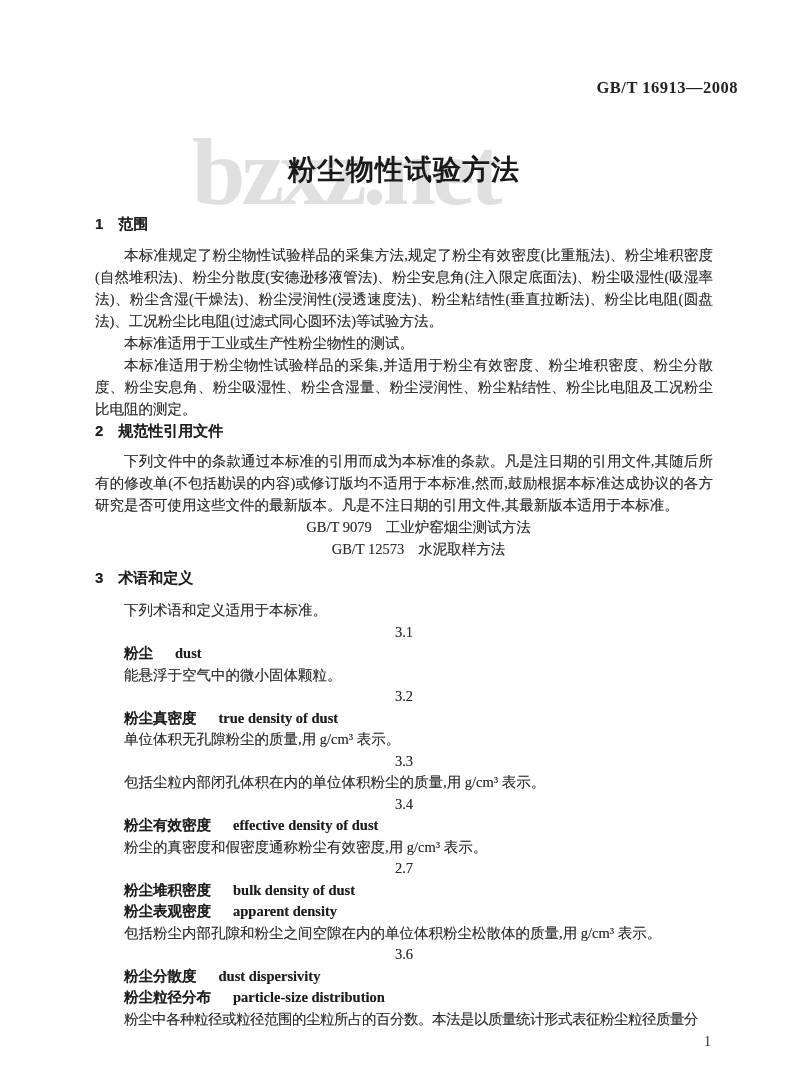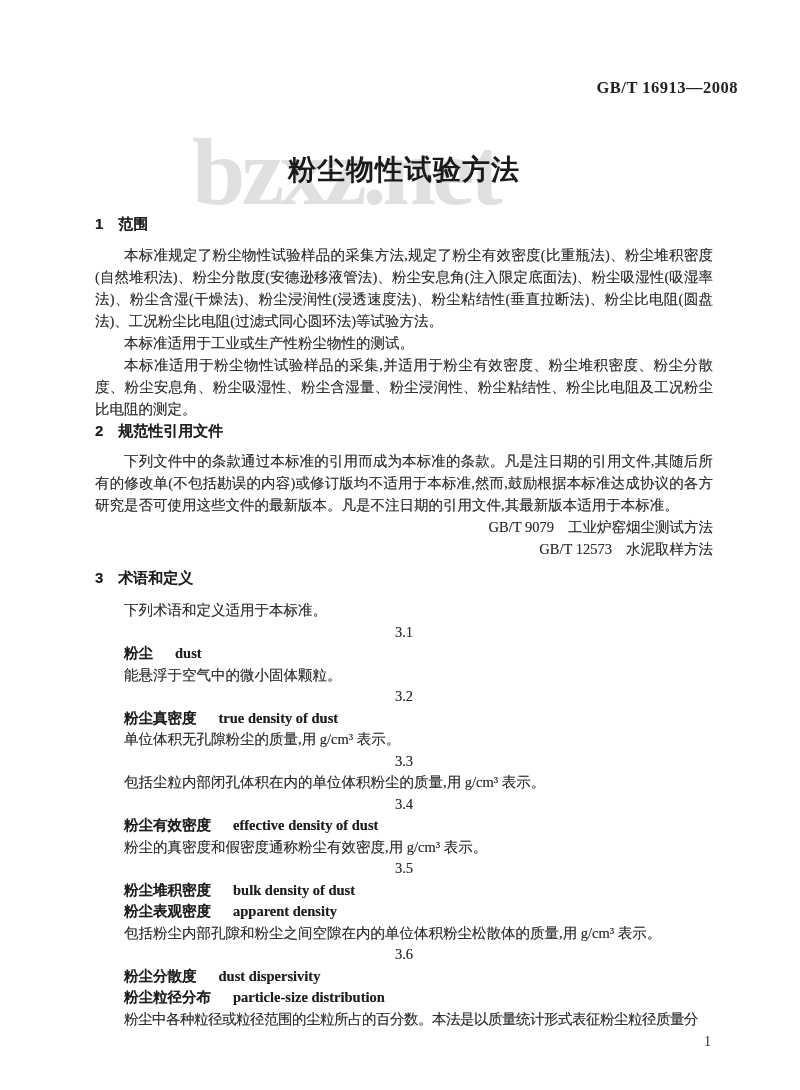--- a/index.html
+++ b/index.html
@@ -77,21 +77,21 @@
   #sec1-p1 { margin-top: 9px; }
   #sec2-heading { margin-top: 0; }
   #sec2-p1 { margin-top: 8px; }
   #sec3-heading { margin-top: 7px; }
   .para {
     margin: 0;
     text-indent: 2em;
   }
   .ref-line {
     padding-left: 2em;
-    text-align: right;
+    text-align: center;
   }
   .ref-name { margin-left: 14px; }
   
   .terms-block {
     margin-top: 11px;
     line-height: 21.5px;
   }
   .term-num {
     text-align: center;
     color: #2a2a2a;
@@ -173,21 +173,21 @@
 
       <div class="term-num">3.3</div>
       <p class="def">包括尘粒内部闭孔体积在内的单位体积粉尘的质量,用 g/cm³ 表示。</p>
 
       <div class="term-num">3.4</div>
       <div class="term-line">
         <span class="cn">粉尘有效密度</span><span class="en">effective density of dust</span>
       </div>
       <p class="def">粉尘的真密度和假密度通称粉尘有效密度,用 g/cm³ 表示。</p>
 
-      <div class="term-num">3.5</div>
+      <div class="term-num">2.7</div>
       <div class="term-line">
         <span class="cn">粉尘堆积密度</span><span class="en">bulk density of dust</span>
       </div>
       <div class="term-line">
         <span class="cn">粉尘表观密度</span><span class="en">apparent density</span>
       </div>
       <p class="def">包括粉尘内部孔隙和粉尘之间空隙在内的单位体积粉尘松散体的质量,用 g/cm³ 表示。</p>
 
       <div class="term-num">3.6</div>
       <div class="term-line">

